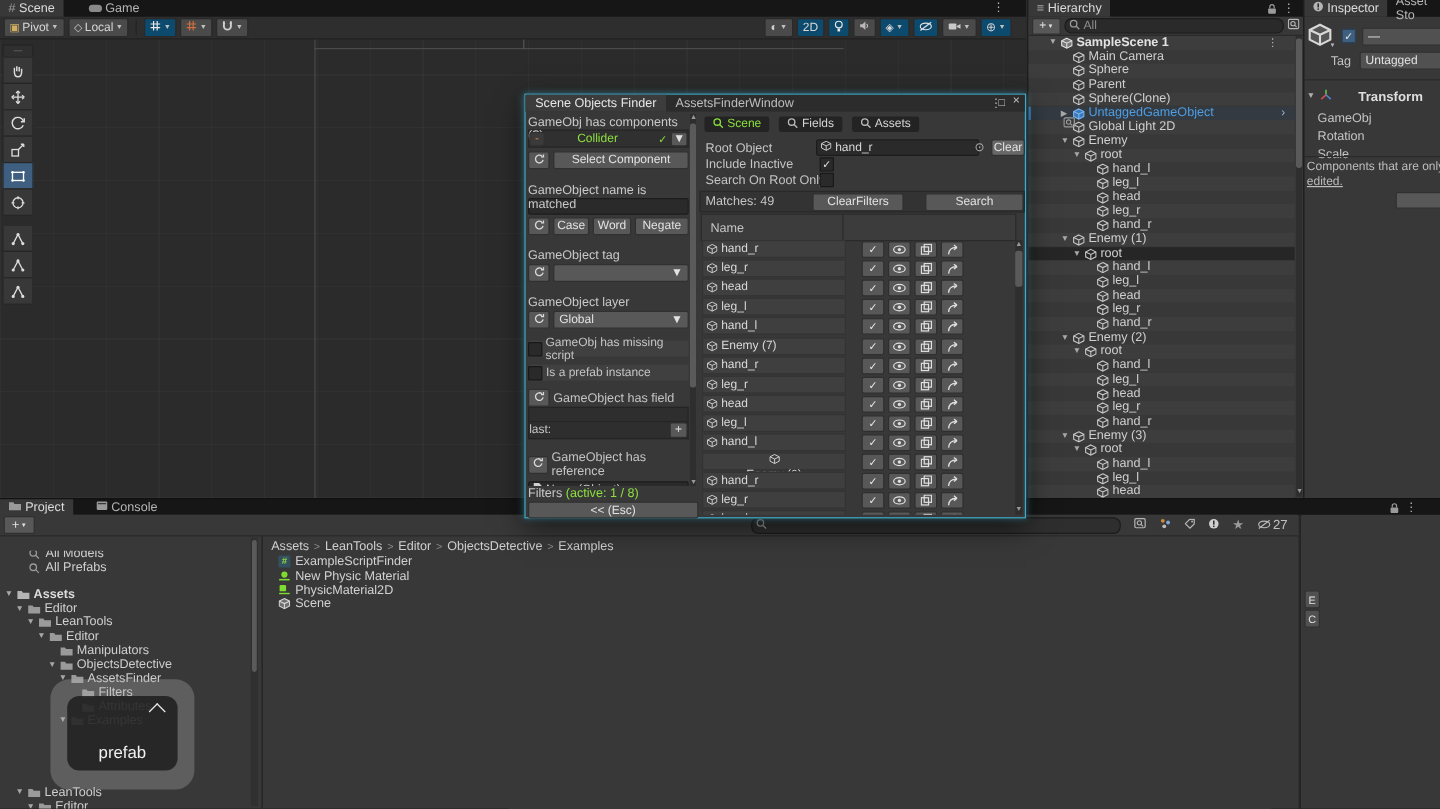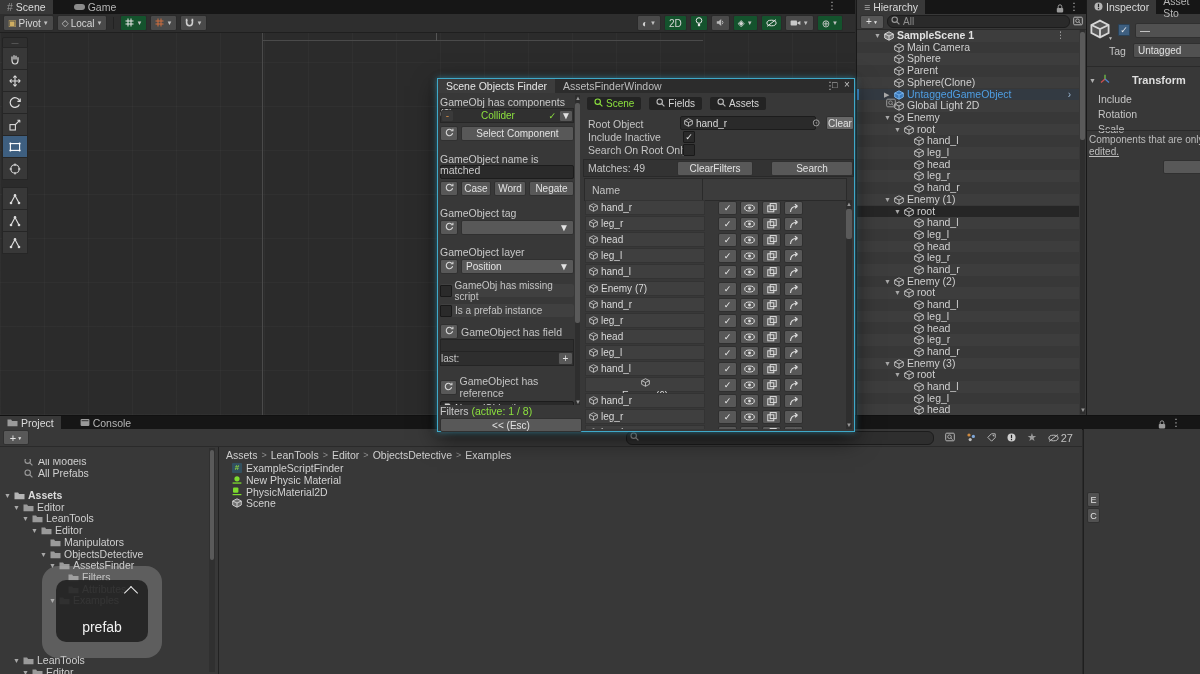--- a/index.html
+++ b/index.html
@@ -5,21 +5,21 @@
   html,body{margin:0;padding:0;background:#1e1e1e;font-family:"Liberation Sans",sans-serif;}
   #root{position:relative;width:1200px;height:674px;overflow:hidden;background:#2b2b2b;font-size:11px;color:#c8c8c8;}
   .abs{position:absolute;}
   .flex{display:flex;align-items:center;}
   
   .tabstrip{background:#161616;display:flex;align-items:stretch;height:14px;}
   .ptab{display:flex;align-items:center;gap:3px;padding:0 7px;font-size:10.5px;color:#b5b5b5;}
   .ptab.active{background:#383838;color:#dcdcdc;}
   .toolbar{background:#2e2e2e;border-bottom:1px solid #1f1f1f;display:flex;align-items:center;gap:3px;padding:0 3px;}
   .tbtn{background:#4a4a4a;border:1px solid #2a2a2a;border-radius:2px;height:14px;display:flex;align-items:center;gap:2px;padding:0 4px;color:#d6d6d6;font-size:10px;}
-  .tbtn.on{background:#14532d;}
+  .tbtn.on{background:#0c4a6e;}
   .tbtn .dd-arrow{font-size:6px;color:#c0c0c0;}
   .sep{width:1px;height:12px;background:#222;margin:0 3px;}
   .kebab{color:#bbb;font-size:10px;padding:0 3px;}
   
   .btn{background:#585858;border:1px solid #303030;border-radius:2px;color:#e2e2e2;display:flex;align-items:center;justify-content:center;font-size:10px;height:13px;}
   .inp{background:#2a2a2a;border:1px solid #1c1c1c;border-radius:2px;height:13px;display:flex;align-items:center;padding:0 3px;color:#d8d8d8;font-size:10px;}
   .dd{background:#585858;border:1px solid #303030;border-radius:2px;height:13px;display:flex;align-items:center;padding:0 4px;color:#e2e2e2;font-size:10px;justify-content:space-between;}
   .cb{width:10px;height:10px;background:#2a2a2a;border:1px solid #191919;border-radius:1px;display:inline-flex;align-items:center;justify-content:center;color:#e6e6e6;font-size:9px;line-height:9px;}
   .lbl{color:#c4c4c4;font-size:10.5px;}
   .row{display:flex;align-items:center;gap:3px;}
@@ -612,21 +612,21 @@
     <div class="abs flex" style="left:2px;top:74px;gap:4px;">
       <span class="dd-arrow" style="font-size:7px;color:#b0b0b0;">▼</span>
       <span id="ic-axis"><svg width="10" height="10" viewBox="0 0 10 10">
             <line x1="5" y1="5" x2="5" y2="0.8" stroke="#6fc349" stroke-width="1.3"></line>
             <line x1="5" y1="5" x2="1" y2="8.6" stroke="#d04f4f" stroke-width="1.3"></line>
             <line x1="5" y1="5" x2="9" y2="8.6" stroke="#4f83d0" stroke-width="1.3"></line>
           </svg></span>
       <span style="font-weight:bold;color:#dedede;margin-left:18px;">Transform</span>
     </div>
     <div id="insp-rows">
-        <div class="abs lbl" style="left: 11px; top: 93px;">Include</div>
+        <div class="abs lbl" style="left: 11px; top: 93px;">GameObj</div>
         <div class="abs lbl" style="left: 11px; top: 108px;">Rotation</div>
         <div class="abs lbl" style="left: 11px; top: 123px;">Scale</div>
       </div>
     <div class="abs" style="left:0;top:130px;width:114px;height:1px;background:#2a2a2a;"></div>
     <div class="abs" id="insp-help" style="left:2px;top:134px;width:112px;font-size:10px;color:#bdbdbd;line-height:12px;">
         <div style="white-space: nowrap; overflow: hidden;">Components that are only c</div>
         <div style="white-space: nowrap; overflow: hidden; text-decoration: underline;">edited.</div>
       </div>
     <div class="abs btn" style="left:76px;top:160px;width:38px;height:12px;"></div>
   </div>
@@ -948,21 +948,21 @@
       </div>
       <div class="seclabel" style="margin-top:12px;">GameObject layer</div>
       <div class="row" style="margin-top:1px;">
         <span class="btn refbtn" style="width:16px;">
             <span><svg width="9" height="9" viewBox="0 0 9 9">
                 <path d="M7.6 5.2 a3.2 3.2 0 1 1 -1 -3.1" stroke="#d8d8d8" fill="none" stroke-width="1.1"></path>
                 <path d="M7.9 0.7 v2.1 h-2.1" fill="none" stroke="#d8d8d8" stroke-width="1.1"></path>
               </svg></span>
           </span>
         <span class="dd" style="flex:1;">
-            <span>Position</span>
+            <span>Global</span>
             <span class="dd-arrow">▼</span>
           </span>
       </div>
       <div class="row" style="margin-top:10px;background:#404040;height:13px;border-radius:2px;">
         <span class="cb"></span>
         <span class="lbl" style="font-size:10px;">GameObj has missing script</span>
       </div>
       <div class="row" style="margin-top:7px;background:#404040;height:13px;border-radius:2px;">
         <span class="cb"></span>
         <span class="lbl" style="font-size:10px;">Is a prefab instance</span>

